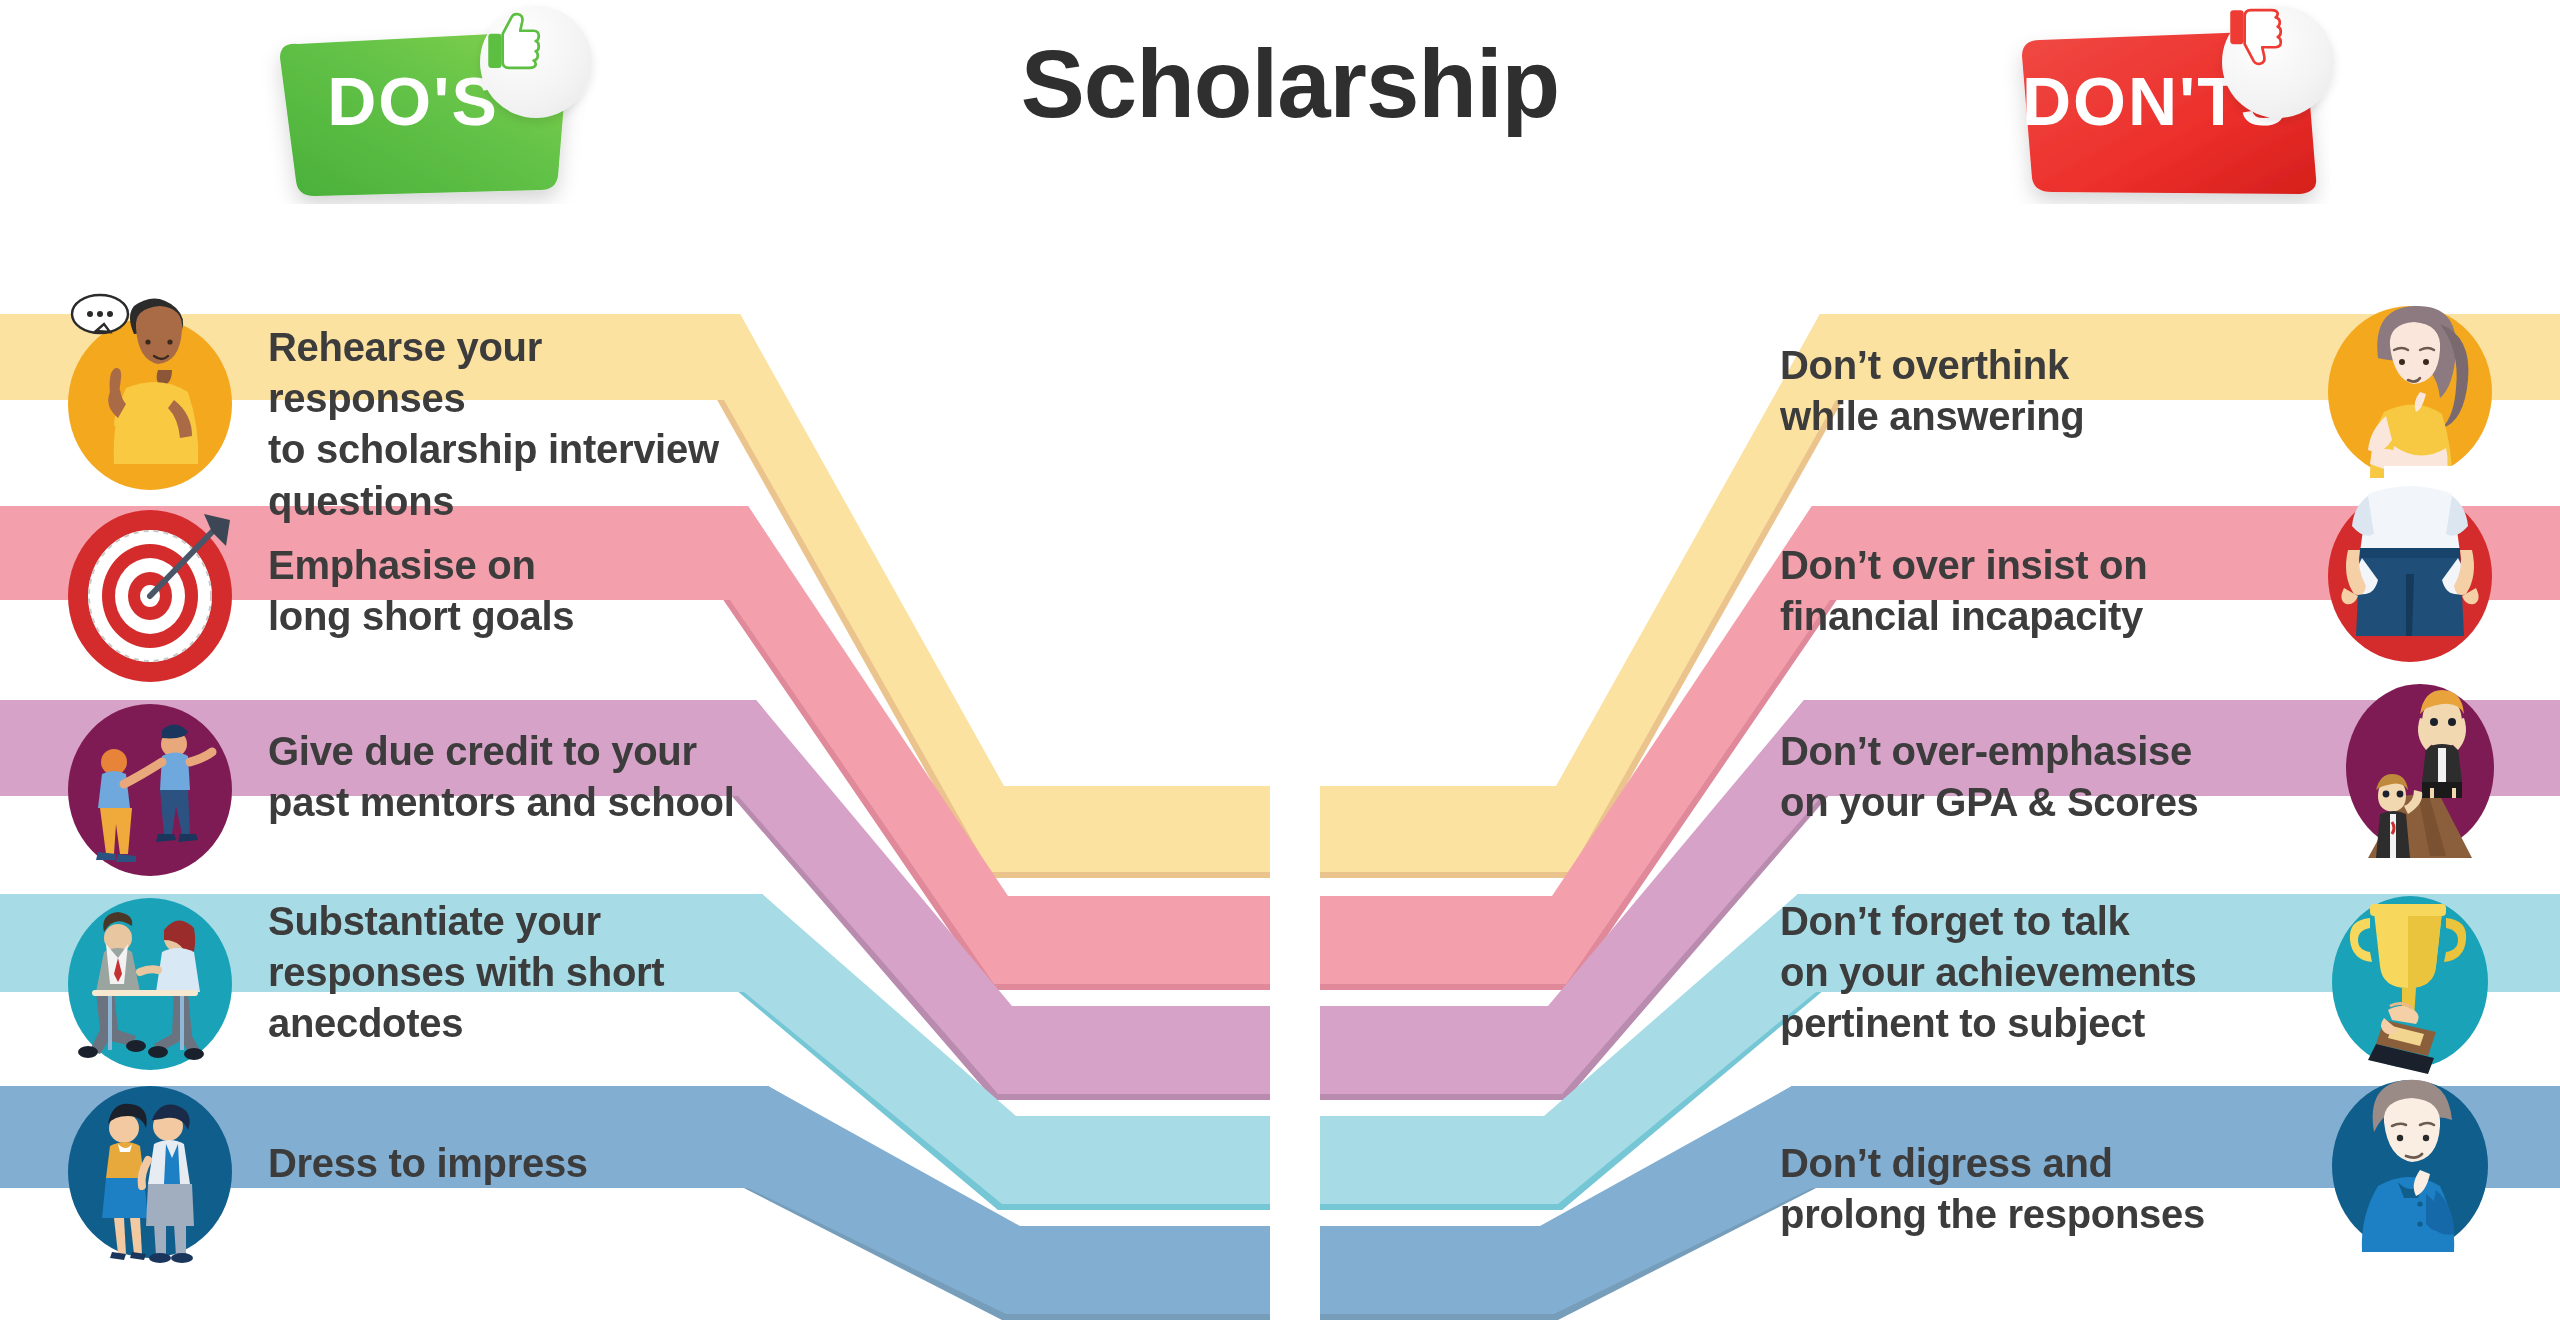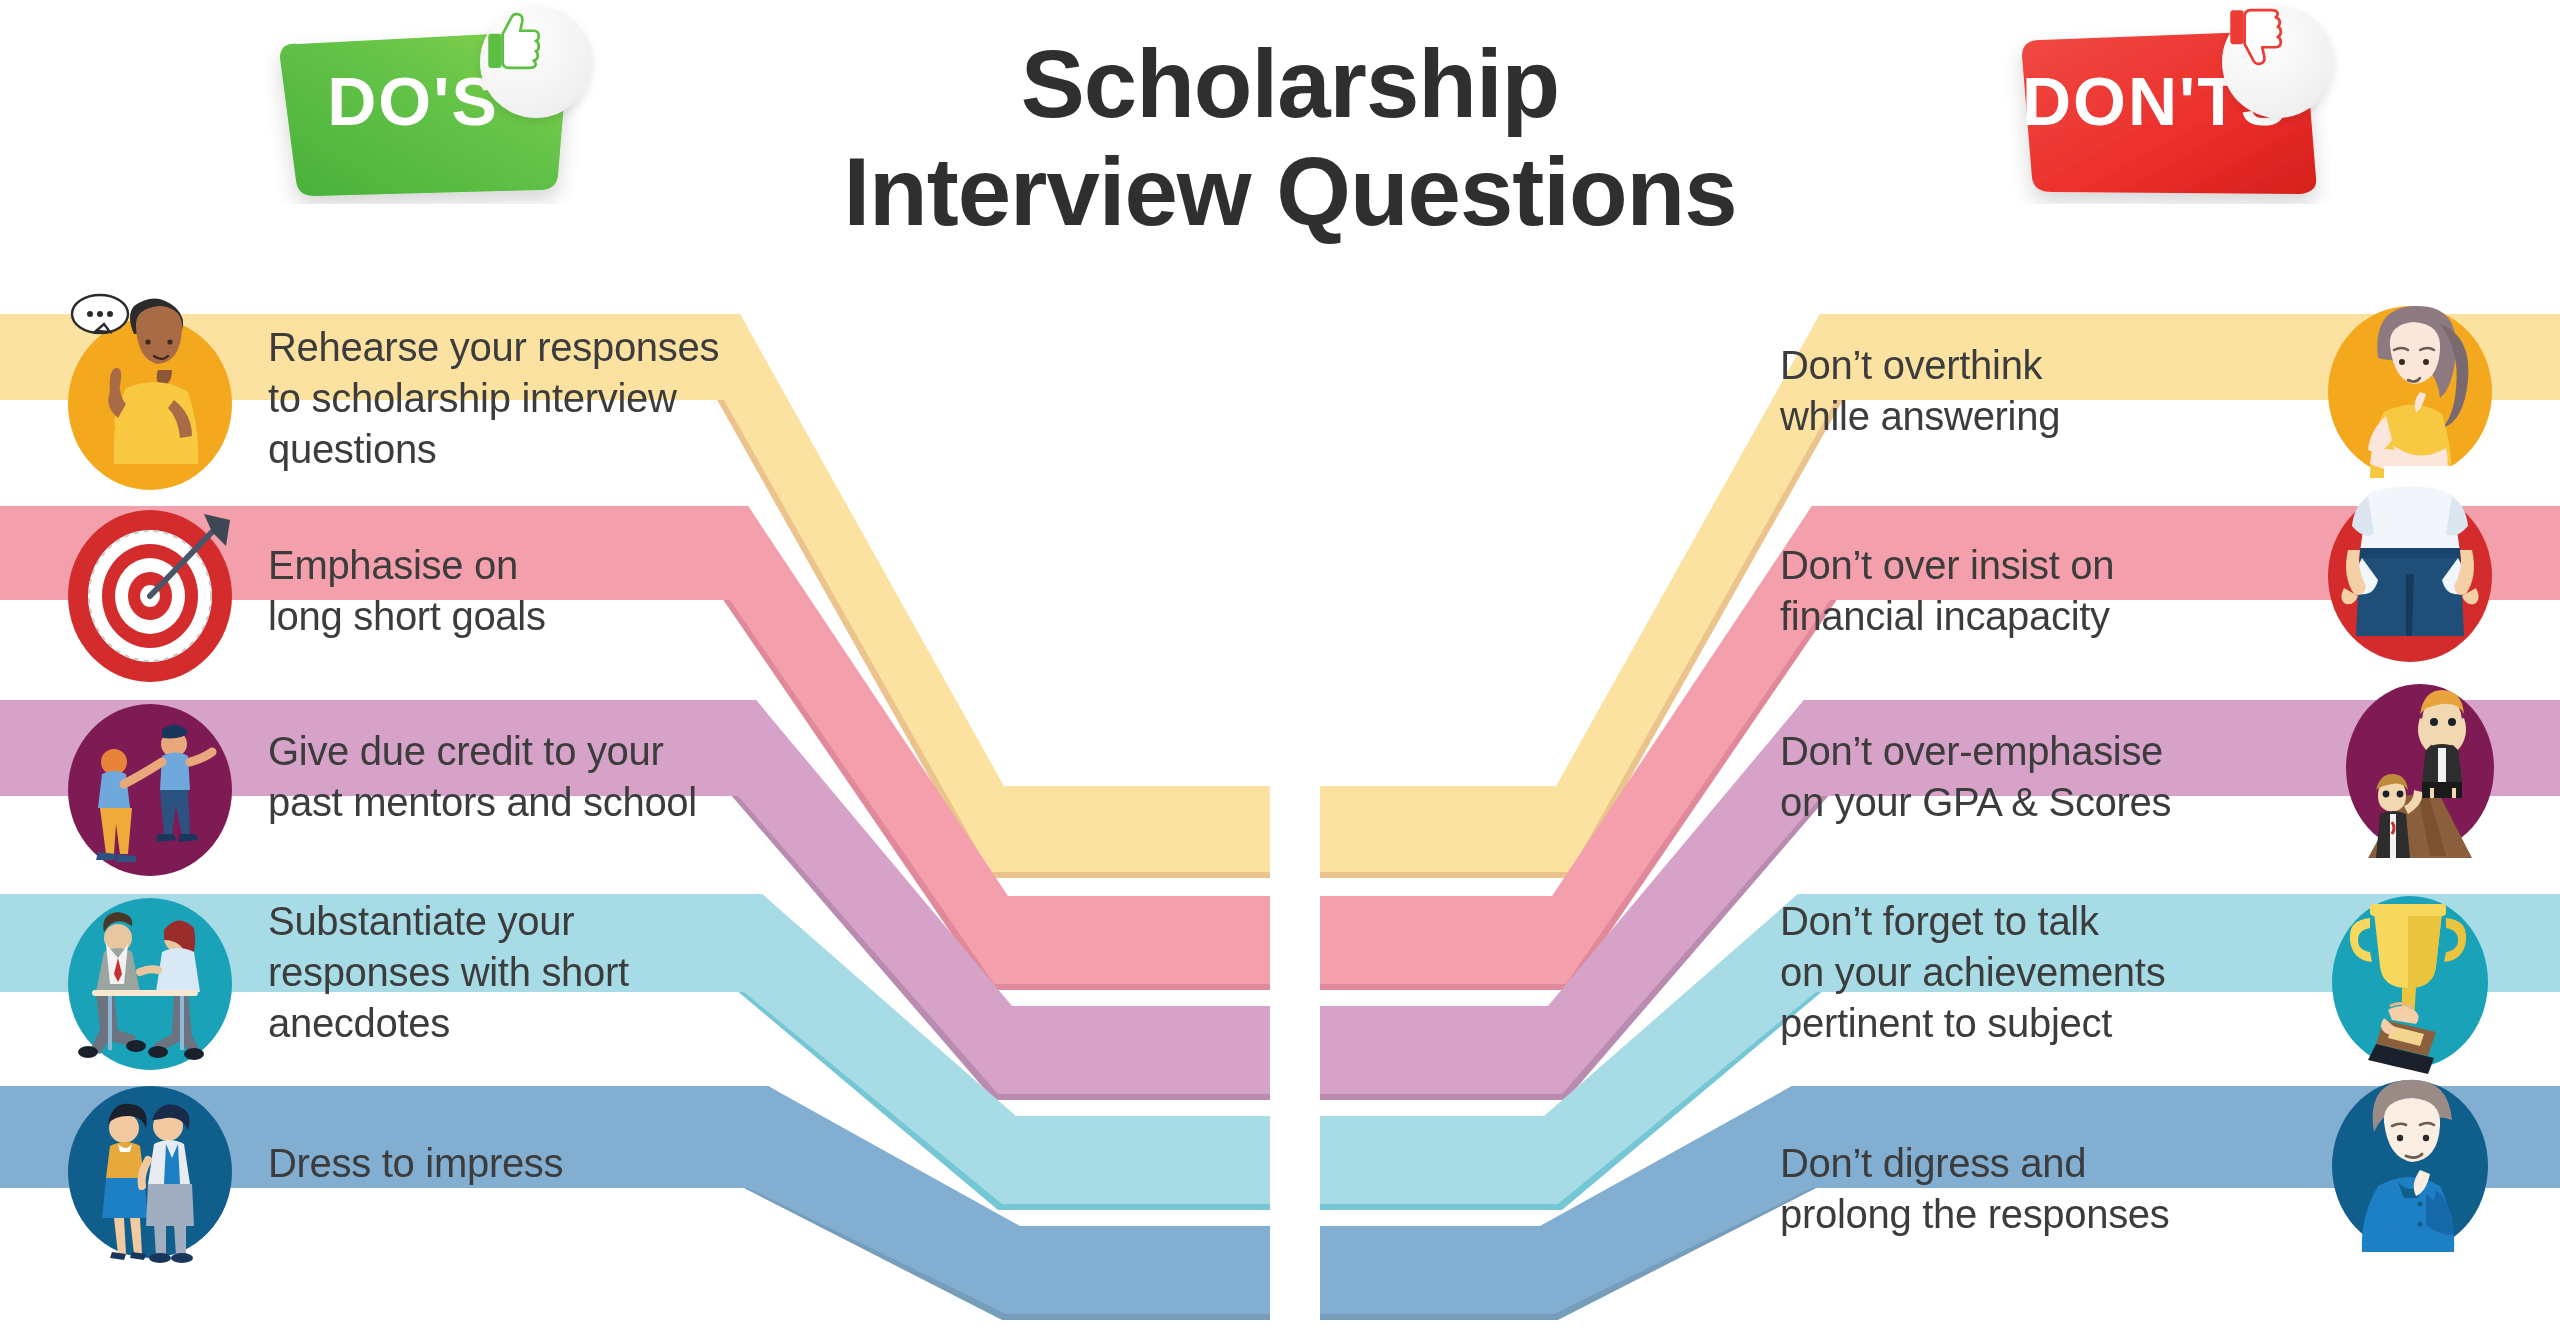--- a/index.html
+++ b/index.html
@@ -47,21 +47,21 @@
   #badge-dos{left:258px;top:28px;}
   #badge-donts{left:2000px;top:28px;}
 
   
   #funnel{position:absolute;left:0;top:0;z-index:10;}
 
   
   .rowtext{
     position:absolute;z-index:30;
     color:#3c3c3c;
-    font-weight:normal;
+    font-weight:bold;
     font-size:40px;
     line-height:1.28;
     letter-spacing:-.3px;
     white-space:pre-line;
   }
   .rowtext.left{left:268px;text-align:left;}
   .rowtext.right{right:260px;text-align:left;}
 
   
   .avatar{
@@ -71,21 +71,20 @@
   }
   .avatar svg{display:block;overflow:visible;}
 </style>
 </head>
 <body>
 
 <div id="stage">
 
   <div class="title">
     <span>Scholarship</span>
-    <span>Interview Questions</span>
   </div>
 
   <div class="badge" id="badge-dos">
     <div class="plate">
       <svg width="330" height="176" viewBox="0 0 330 176">
         <defs>
           <linearGradient id="gdos" x1="0" y1="1" x2="1" y2="0">
             <stop offset="0%" stop-color="#49B03A"></stop>
             <stop offset="55%" stop-color="#63C247"></stop>
             <stop offset="100%" stop-color="#86D34F"></stop>

